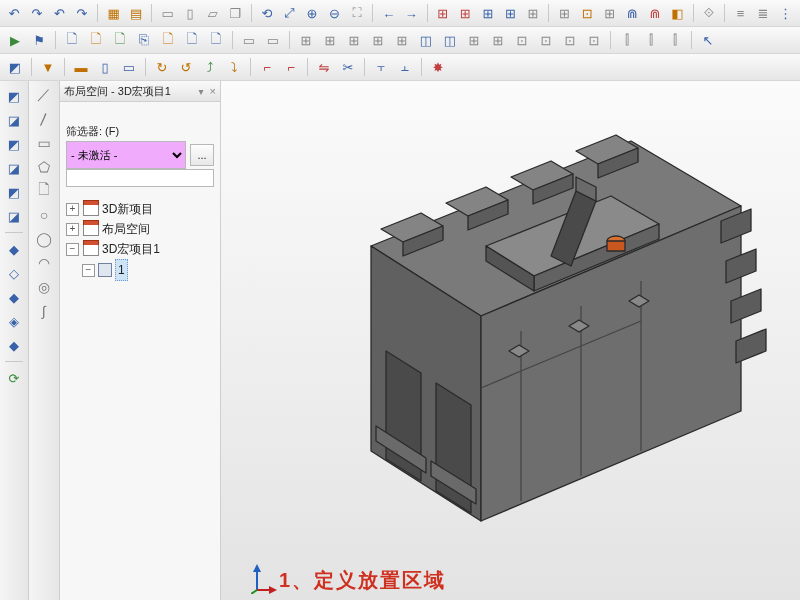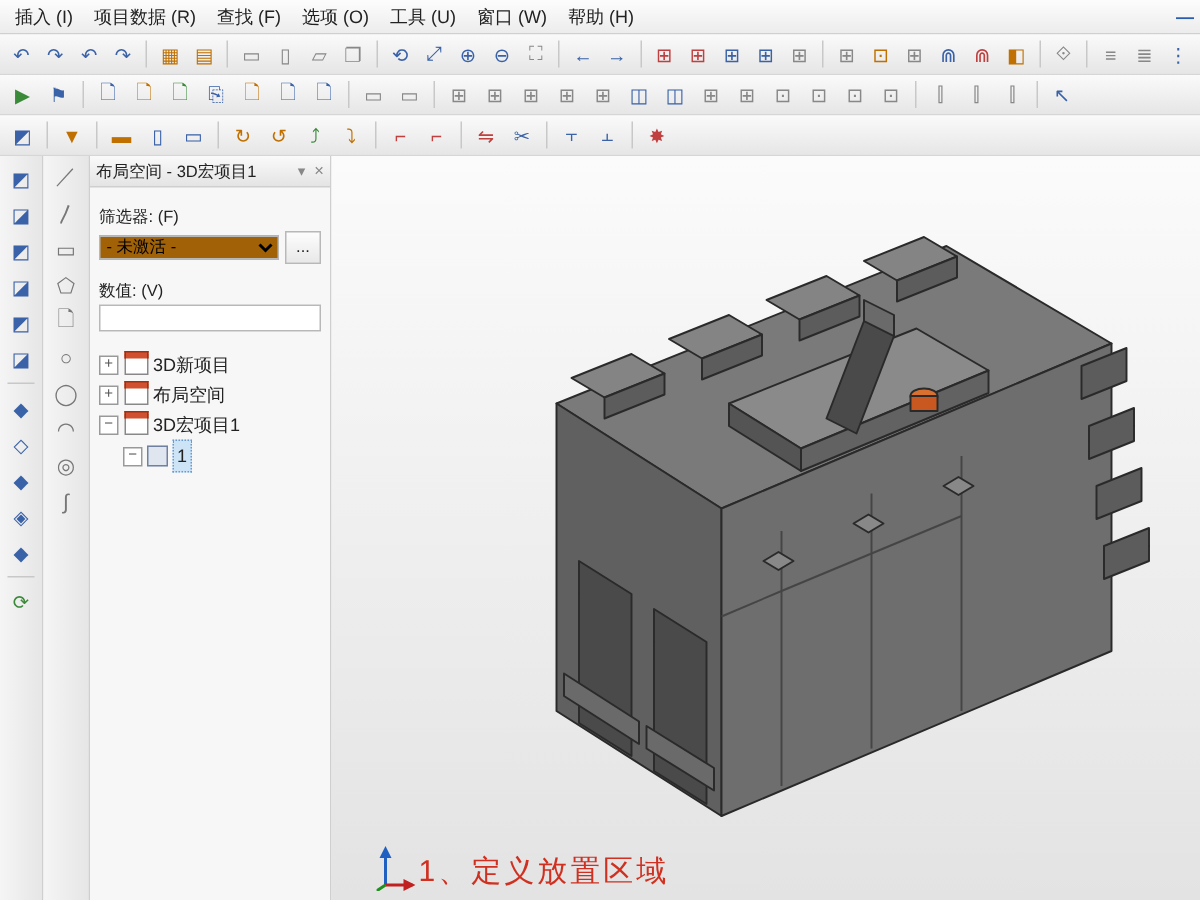--- a/index.html
+++ b/index.html
@@ -16,53 +16,43 @@
 .vtool .vb{width:20px;height:20px;display:flex;align-items:center;justify-content:center;font-size:13px;border:1px solid transparent;border-radius:2px}
 .vtool .vb.c{color:#3a62a8}.vtool .vb.g{color:#3a8a3a}
 .vtool .vsep{width:18px;height:1px;background:#c8c8c8;margin:3px 0}
 .vtool2{width:30px;background:linear-gradient(90deg,#f5f5f5,#e6e6e6);border-right:1px solid #cfcfcf;display:flex;flex-direction:column;align-items:center;padding-top:4px;gap:4px}
 .vtool2 .vb{width:22px;height:20px;display:flex;align-items:center;justify-content:center;font-size:14px;color:#777}
 .panel{width:160px;background:#f7f7f7;border-right:1px solid #cfcfcf;display:flex;flex-direction:column}
 .panel-hd{height:20px;background:linear-gradient(#fafafa,#e4e4e4);border-bottom:1px solid #cfcfcf;display:flex;align-items:center;padding:0 4px;font-size:11px}
 .panel-hd .pin{margin-left:auto;color:#888;font-size:10px}
 .panel-hd .x{margin-left:6px;color:#888}
 .panel-body{padding:6px;font-size:11px}
-.lbl{margin:6px 0 2px}
+.lbl{margin:16px 0 2px}
 .combo{display:flex;gap:4px;align-items:center}
-.combo select{flex:1;height:16px;border:1px solid #b8b8b8;font-size:11px;background:#a16207}
+.combo select{flex:1;height:28px;border:1px solid #b8b8b8;font-size:11px;background:#f0abfc}
 .combo .dots{width:22px;height:20px;border:1px solid #b8b8b8;background:linear-gradient(#fdfdfd,#e8e8e8);display:flex;align-items:center;justify-content:center;font-size:11px}
 .inp{width:100%;height:18px;border:1px solid #b8b8b8;background:#fff;box-sizing:border-box}
 .tree{margin-top:12px;font-size:12px;line-height:20px}
 .tree .nd{display:flex;align-items:center;gap:3px;white-space:nowrap}
 .tree .tg{width:11px;height:11px;border:1px solid #999;background:#fff;display:flex;align-items:center;justify-content:center;font-size:10px;line-height:1;color:#555;cursor:default}
 .tree .ic{width:14px;height:12px;background:#fff;border:1px solid #888;position:relative;margin-left:1px}
 .tree .ic:before{content:"";position:absolute;top:-3px;left:-1px;width:14px;height:4px;background:#d05030;border:1px solid #a03010;border-bottom:0}
 .tree .ic2{width:12px;height:12px;background:#e0e6f0;border:1px solid #7080a0}
 .tree .sel{background:#cde4f7;border:1px dotted #6a9ad0;padding:0 2px}
 .tree .ind1{padding-left:16px}.tree .ind2{padding-left:32px}
 .view{flex:1;position:relative;background:linear-gradient(180deg,#fbfbfb 0%,#e3e3e3 100%);overflow:hidden}
 .view svg{position:absolute;top:0;left:0}
-.anno{position:absolute;bottom:6px;left:30px;color:#d03020;font-size:20px;font-weight:normal;letter-spacing:2px;display:flex;align-items:flex-end}
+.anno{position:absolute;bottom:6px;left:30px;color:#d03020;font-size:20px;font-weight:bold;letter-spacing:2px;display:flex;align-items:flex-end}
 .anno svg{position:static;margin-right:2px}
 </style>
 </head>
 <body>
 
 <div class="app">
 
- <div class="menubar">
-  <span class="mi">插入 (I)</span>
-  <span class="mi">项目数据 (R)</span>
-  <span class="mi">查找 (F)</span>
-  <span class="mi">选项 (O)</span>
-  <span class="mi">工具 (U)</span>
-  <span class="mi">窗口 (W)</span>
-  <span class="mi">帮助 (H)</span>
-  <span class="right">—</span>
- </div>
 
  <div class="tbrow">
   <div class="btn">↶</div>
   <div class="btn">↷</div>
   <div class="btn">↶</div>
   <div class="btn">↷</div>
   <div class="sep"></div>
   <div class="btn o">▦</div>
   <div class="btn o">▤</div>
   <div class="sep"></div>
@@ -199,21 +189,20 @@
     <span>布局空间 - 3D宏项目1</span>
     <span class="pin">▾</span>
     <span class="x">×</span>
    </div>
    <div class="panel-body">
     <div class="lbl">筛选器: (F)</div>
     <div class="combo">
      <select><option>- 未激活 -</option></select>
      <div class="dots">...</div>
     </div>
-    <div class="lbl" style="margin-top:10px">数值: (V)</div>
     <input class="inp" value="" style="">
     <div class="tree">
      <div class="nd">
               <span class="tg">+</span>
               <span class="ic"></span>
               <span>3D新项目</span>
             </div>
      <div class="nd">
               <span class="tg">+</span>
               <span class="ic"></span>

